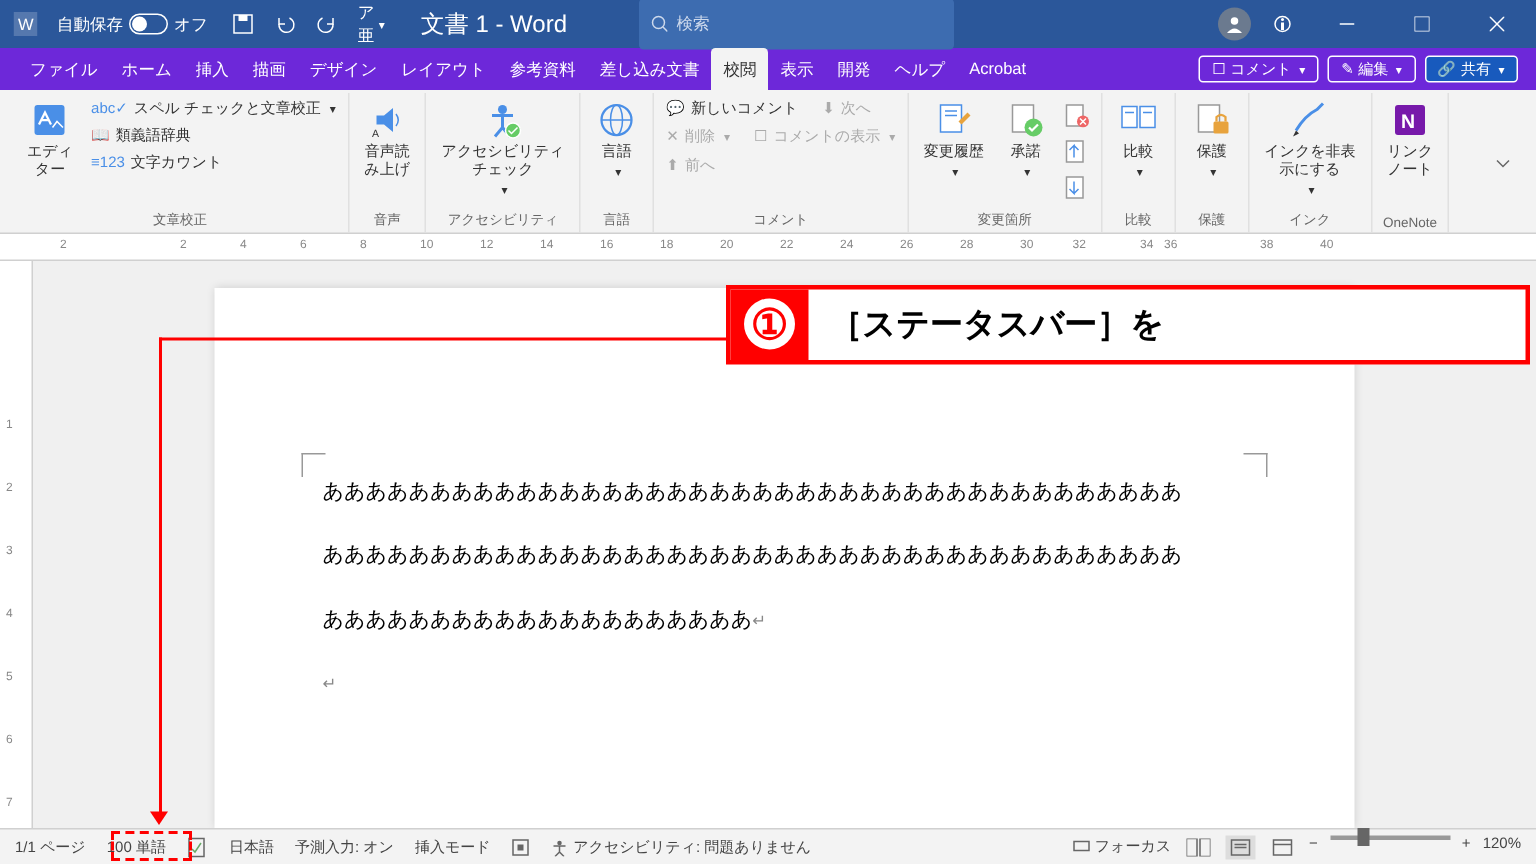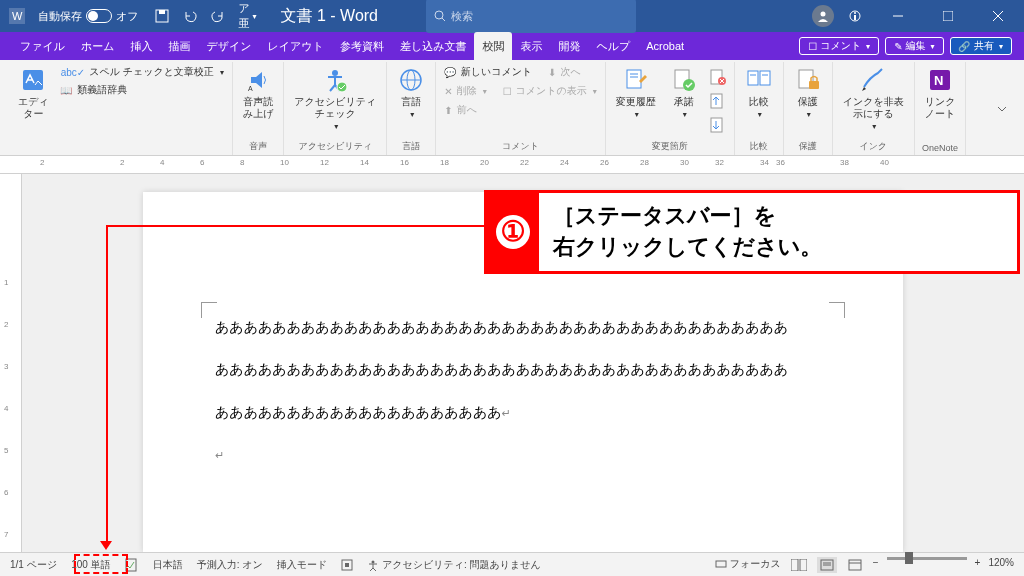--- a/index.html
+++ b/index.html
@@ -184,22 +184,27 @@
       <div class="vstack">
         <div class="rbtn-sm">
             <span style="color:#4a8fe7">abc✓</span> 
             <span>スペル チェックと文章校正</span> 
             <span class="chev">▾</span>
           </div>
         <div class="rbtn-sm">
             <span>📖</span> 
             <span>類義語辞典</span>
           </div>
-      </div>
-    </div>
+        <div class="rbtn-sm">
+            <span style="color:#4a8fe7">≡123</span> 
+            <span>文字カウント</span>
+          </div>
+      </div>
+    </div>
+    <div class="rgroup-label">文章校正</div>
   </div>
 
   <div class="rgroup">
     <div class="rgroup-body">
         <div class="rbtn-lg">
       <div class="ricon">
             <svg width="26" height="26">
               <path d="M6 10 L6 16 L11 16 L17 21 L17 5 L11 10 Z" fill="#4a8fe7"></path>
               <path d="M19 9 Q22 13 19 17" stroke="#4a8fe7" fill="none"></path>
               <text x="3" y="24" font-size="7" fill="#333">A</text>
@@ -497,19 +502,18 @@
     <div class="sb-item">120%</div>
   </div>
 </div>
 
 <div class="callout">
   <div class="callout-num">
       <span>①</span>
     </div>
   <div class="callout-text">
     <div>［ステータスバー］を</div>
-      <div>右クリックしてください。</div>
   </div>
 </div>
 <div class="arrow-line arrow-h"></div>
 <div class="arrow-line arrow-v"></div>
 <div class="arrow-head"></div>
 <div class="highlight-box"></div>
 
 </body></html>

